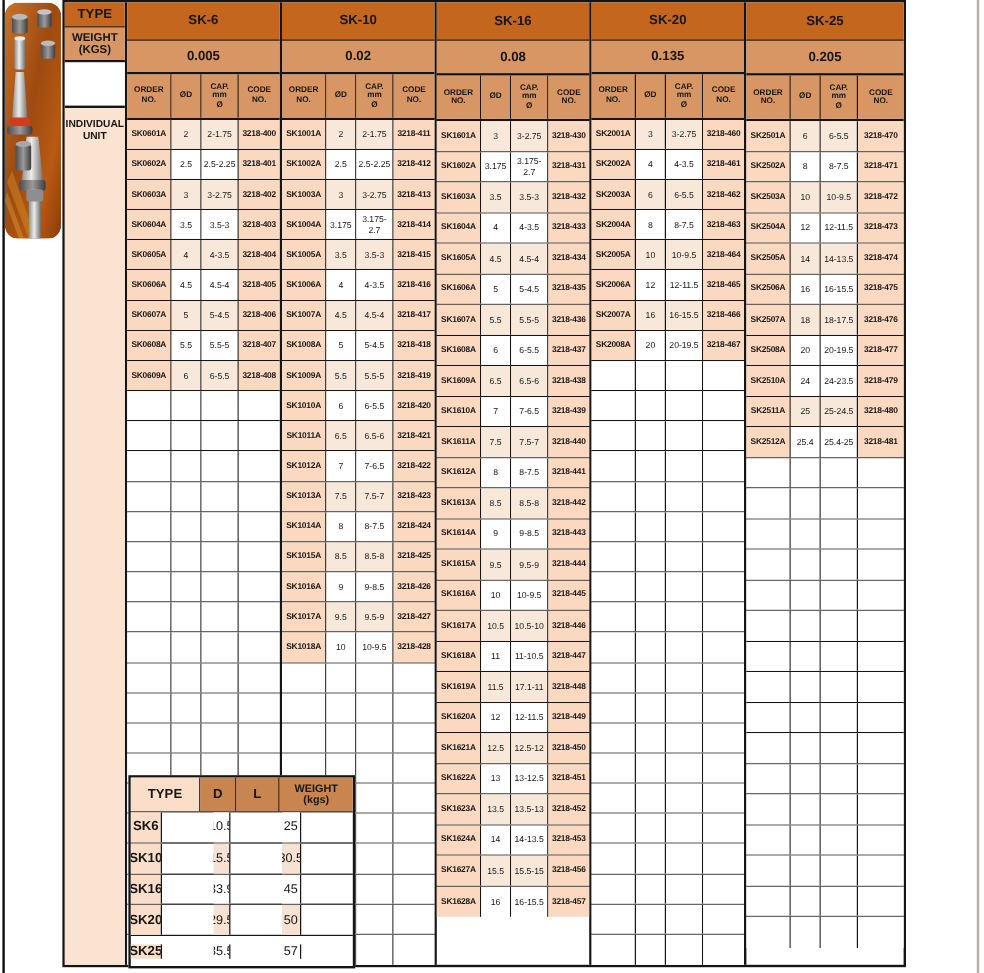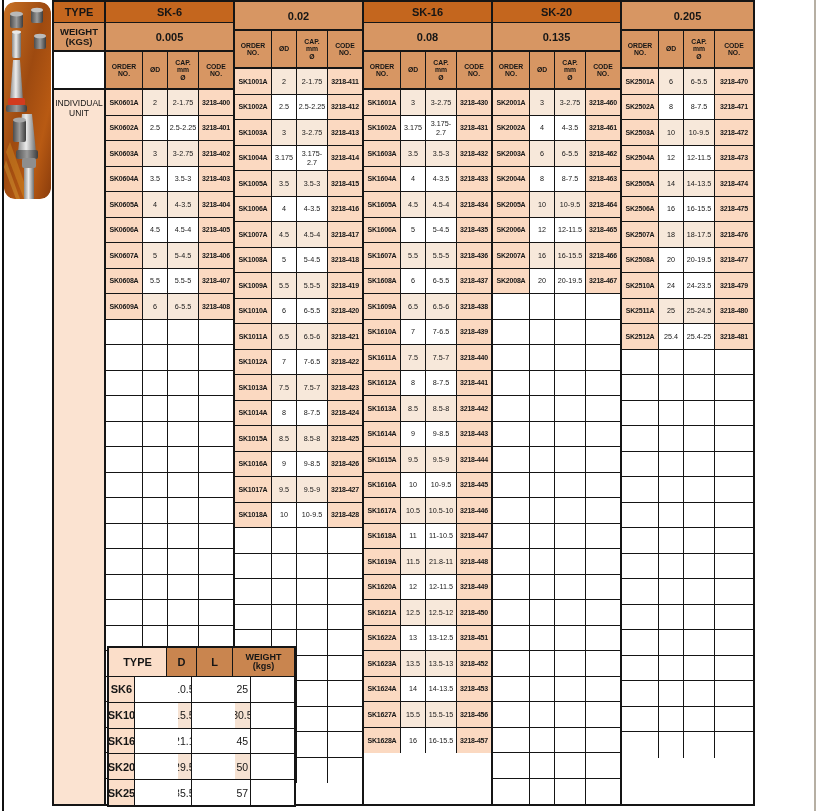--- a/index.html
+++ b/index.html
@@ -19,28 +19,28 @@
   .mtable {
     position:absolute; left:52px; top:0; width:703px; height:806px;
     display:flex; border:2px solid #151515; background:#fff;
   }
   .cell { display:flex; align-items:center; justify-content:center; text-align:center; white-space:pre-line; overflow:hidden; }
 
   .labelcol { width:52px; display:flex; flex-direction:column; border-right:2px solid #151515; }
   .lc1 { height:21px; background:var(--dark); font-weight:bold; font-size:11px; border-bottom:1px solid #151515; }
   .lc2 { height:29px; background:var(--tan);  font-weight:bold; font-size:9.5px; line-height:1.05; border-bottom:2px solid #151515; }
   .lc3 { height:38px; background:#ffffff; border-bottom:2px solid #151515; }
-  .lc4 { flex:1; background:var(--leftpeach); align-items:flex-start; justify-content:center; padding-top:9px; font-weight:normal; font-size:8.5px; line-height:1.15; }
+  .lc4 { flex:1; background:var(--leftpeach); align-items:flex-start; justify-content:center; padding-top:9px; font-weight:bold; font-size:8.5px; line-height:1.15; }
 
   .groups { flex:1; display:flex; }
   .group { flex:0 0 129px; display:flex; flex-direction:column; }
   .group:not(:last-child) { border-right:2px solid #151515; }
   .group:last-child { flex:1; }
 
-  .g-name   { height:21px; background:var(--dark); font-weight:bold; font-size:11px; border-bottom:1px solid #151515; }
+  .g-name   { height:32px; background:var(--dark); font-weight:bold; font-size:11px; border-bottom:1px solid #151515; }
   .g-weight { height:29px; background:var(--tan);  font-weight:bold; font-size:11px; border-bottom:2px solid #151515; }
   .g-heads  { height:38px; display:flex; border-bottom:2px solid #151515; }
   .g-h { background:var(--tan); font-weight:bold; font-size:6.8px; line-height:1.1; }
   .g-heads .cell:not(:last-child), .g-row .cell:not(:last-child) { border-right:1px solid #151515; }
 
   .g-row { height:25.5px; display:flex; border-bottom:1px solid #151515; }
   .g-row:last-child { border-bottom:none; }
   .w-order { width:37px; } .w-od { width:25px; } .w-cap { width:31px; } .w-code { flex:1; }
   .g-c { font-size:7.2px; }
   .g-c.oc  { background:var(--peach); font-weight:bold; font-size:7px; letter-spacing:-0.2px; }
@@ -50,21 +50,21 @@
 
   
   .stable {
     position:absolute; left:107px; top:646px; width:189px; height:161px;
     border:2px solid #151515; background:#fff; display:flex; flex-direction:column; z-index:5;
   }
   .s-head { height:29px; display:flex; border-bottom:1px solid #151515; }
   .s-h { background:var(--subhdr); font-weight:bold; font-size:11px; line-height:1; }
   .s-h.s-wt { font-size:9px; line-height:1.05; }
   .s-row { flex:1; display:flex; border-bottom:1px solid #151515;gap:43px; }
-  .s-row:last-child { border-bottom:none; }
+  .s-row:last-child { border-bottom:none;align-items:center; }
   .s-head .cell:not(:last-child), .s-row .cell:not(:last-child) { border-right:1px solid #151515; }
   .s-type { width:58px; background:var(--subpeach); font-weight:bold; font-size:11px; }
   .s-d { width:30px; } .s-l { width:36px; } .s-w { flex:1; }
   .s-v { background:#fff; font-size:10.5px; }
   .s-row.tint .s-v { background:var(--cream2); }
 
   :root {
     --dark:#c4661e; --tan:#d79663; --peach:#fbd9c1; --cream:#f7e8da;
     --leftpeach:#fbe3d1; --subhdr:#c9854f; --subpeach:#fbdec9; --cream2:#f6e2d2;
   }
@@ -310,20 +310,21 @@
           <div class="cell g-c w-code oc empty"></div>
         </div>
         <div class="g-row">
           <div class="cell g-c w-order oc empty"></div>
           <div class="cell g-c w-od mid empty"></div>
           <div class="cell g-c w-cap mid empty"></div>
           <div class="cell g-c w-code oc empty"></div>
         </div>
       </div>
       <div class="group">
+        <div class="cell g-name">SK-10</div>
         <div class="cell g-weight">0.02</div>
         <div class="g-heads">
           <div class="cell g-h w-order">ORDER
 NO.</div>
           <div class="cell g-h w-od">ØD</div>
           <div class="cell g-h w-cap">CAP.
 mm
 Ø</div>
           <div class="cell g-h w-code">CODE
 NO.</div>
@@ -614,21 +615,21 @@
         </div>
         <div class="g-row">
           <div class="cell g-c w-order oc">SK1618A</div>
           <div class="cell g-c w-od mid">11</div>
           <div class="cell g-c w-cap mid">11-10.5</div>
           <div class="cell g-c w-code oc">3218-447</div>
         </div>
         <div class="g-row tint">
           <div class="cell g-c w-order oc">SK1619A</div>
           <div class="cell g-c w-od mid">11.5</div>
-          <div class="cell g-c w-cap mid">21.8-11</div>
+          <div class="cell g-c w-cap mid">17.1-11</div>
           <div class="cell g-c w-code oc">3218-448</div>
         </div>
         <div class="g-row">
           <div class="cell g-c w-order oc">SK1620A</div>
           <div class="cell g-c w-od mid">12</div>
           <div class="cell g-c w-cap mid">12-11.5</div>
           <div class="cell g-c w-code oc">3218-449</div>
         </div>
         <div class="g-row tint">
           <div class="cell g-c w-order oc">SK1621A</div>
@@ -843,20 +844,21 @@
           <div class="cell g-c w-code oc empty"></div>
         </div>
         <div class="g-row">
           <div class="cell g-c w-order oc empty"></div>
           <div class="cell g-c w-od mid empty"></div>
           <div class="cell g-c w-cap mid empty"></div>
           <div class="cell g-c w-code oc empty"></div>
         </div>
       </div>
       <div class="group">
+        <div class="cell g-name">SK-25</div>
         <div class="cell g-weight">0.205</div>
         <div class="g-heads">
           <div class="cell g-h w-order">ORDER
 NO.</div>
           <div class="cell g-h w-od">ØD</div>
           <div class="cell g-h w-cap">CAP.
 mm
 Ø</div>
           <div class="cell g-h w-code">CODE
 NO.</div>
@@ -1042,21 +1044,21 @@
       <div class="cell s-w s-v">0.005</div>
     </div>
     <div class="s-row tint">
       <div class="cell s-type">SK10</div>
       <div class="cell s-d s-v">15.5</div>
       <div class="cell s-l s-v">30.5</div>
       <div class="cell s-w s-v">0.02</div>
     </div>
     <div class="s-row">
       <div class="cell s-type">SK16</div>
-      <div class="cell s-d s-v">21.1</div>
+      <div class="cell s-d s-v">33.9</div>
       <div class="cell s-l s-v">45</div>
       <div class="cell s-w s-v">0.08</div>
     </div>
     <div class="s-row tint">
       <div class="cell s-type">SK20</div>
       <div class="cell s-d s-v">29.5</div>
       <div class="cell s-l s-v">50</div>
       <div class="cell s-w s-v">0.135</div>
     </div>
     <div class="s-row">

